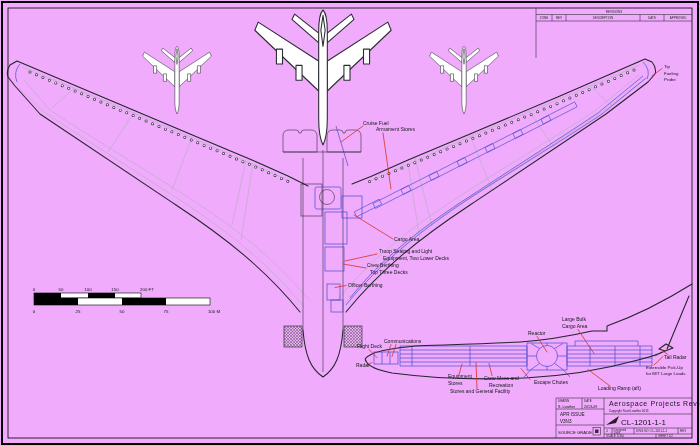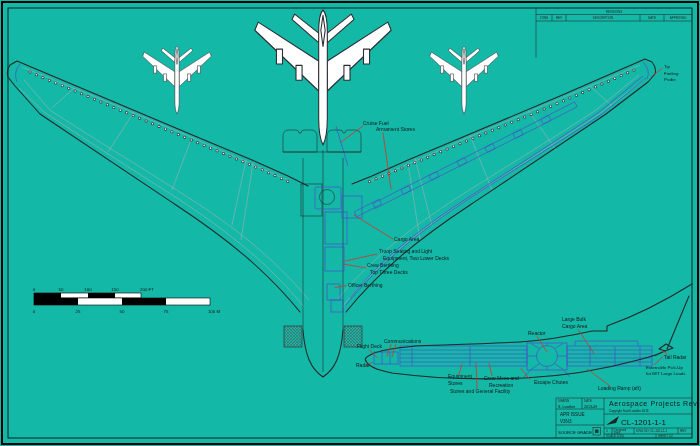--- a/index.html
+++ b/index.html
@@ -1,16 +1,16 @@
 <!DOCTYPE html>
 <html><head>
 <meta charset="utf-8">
 <style>
   html,body{margin:0;padding:0;background:#e8e8e8;}
-  #sheet{width:700px;height:446px;background:#14b8a6;position:relative;}
+  #sheet{width:700px;height:446px;background:#f0abfc;position:relative;}
   svg{display:block;}
   svg text{font-family:"Liberation Sans","DejaVu Sans",sans-serif;fill:#16181c;}
   .lbl{font-size:5px;}
   .lbl2{font-size:4.4px;}
   .ol{stroke:#23252a;stroke-width:1.05;fill:none;stroke-linejoin:round;stroke-linecap:round;}
   .th{stroke:#23252a;stroke-width:.55;fill:none;}
   .gy{stroke:#aab0b8;stroke-width:.55;fill:none;}
   .bl{stroke:#4a4ccd;stroke-width:.7;fill:none;}
   .blf{stroke:#4a4ccd;stroke-width:.6;fill:none;}
   .rd{stroke:#d43426;stroke-width:.8;fill:none;stroke-linecap:round;}

